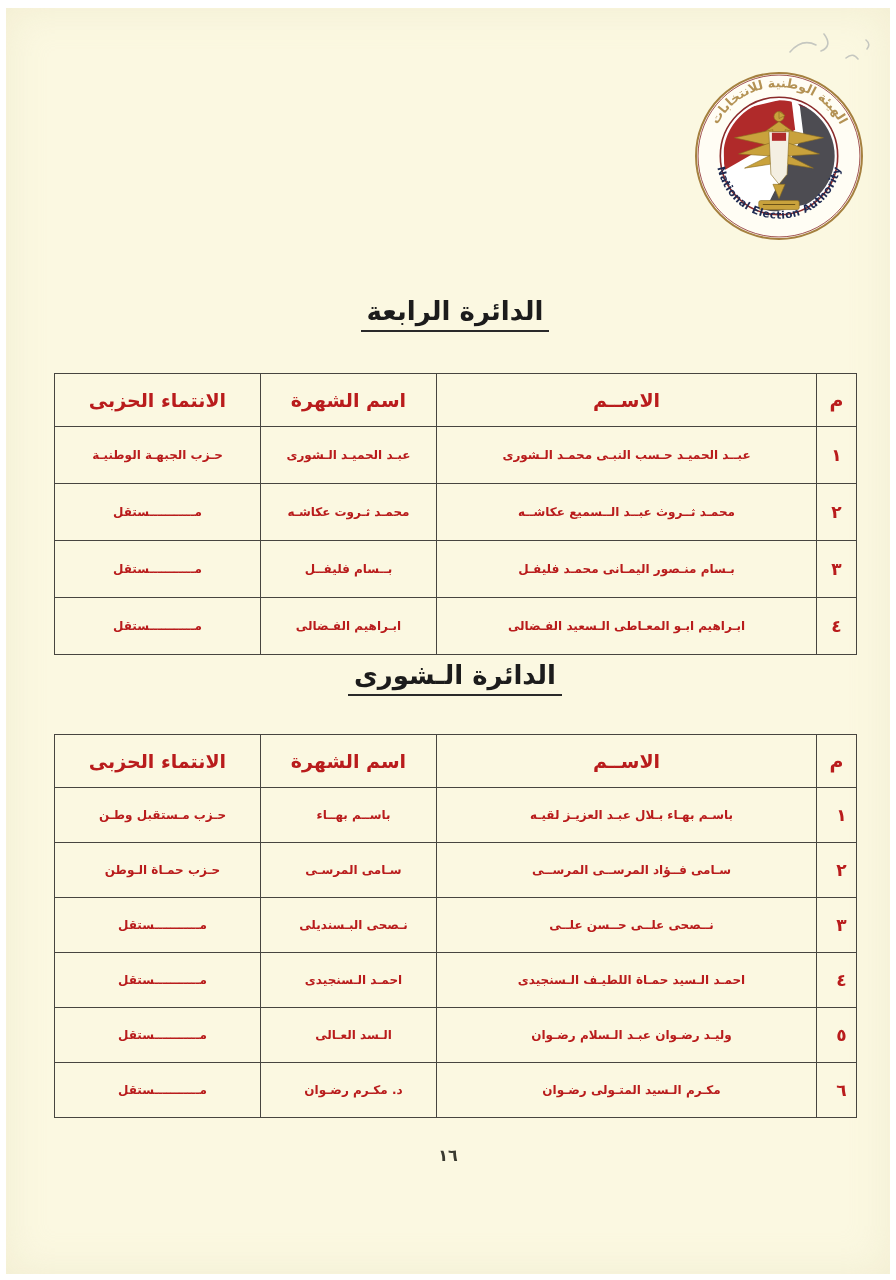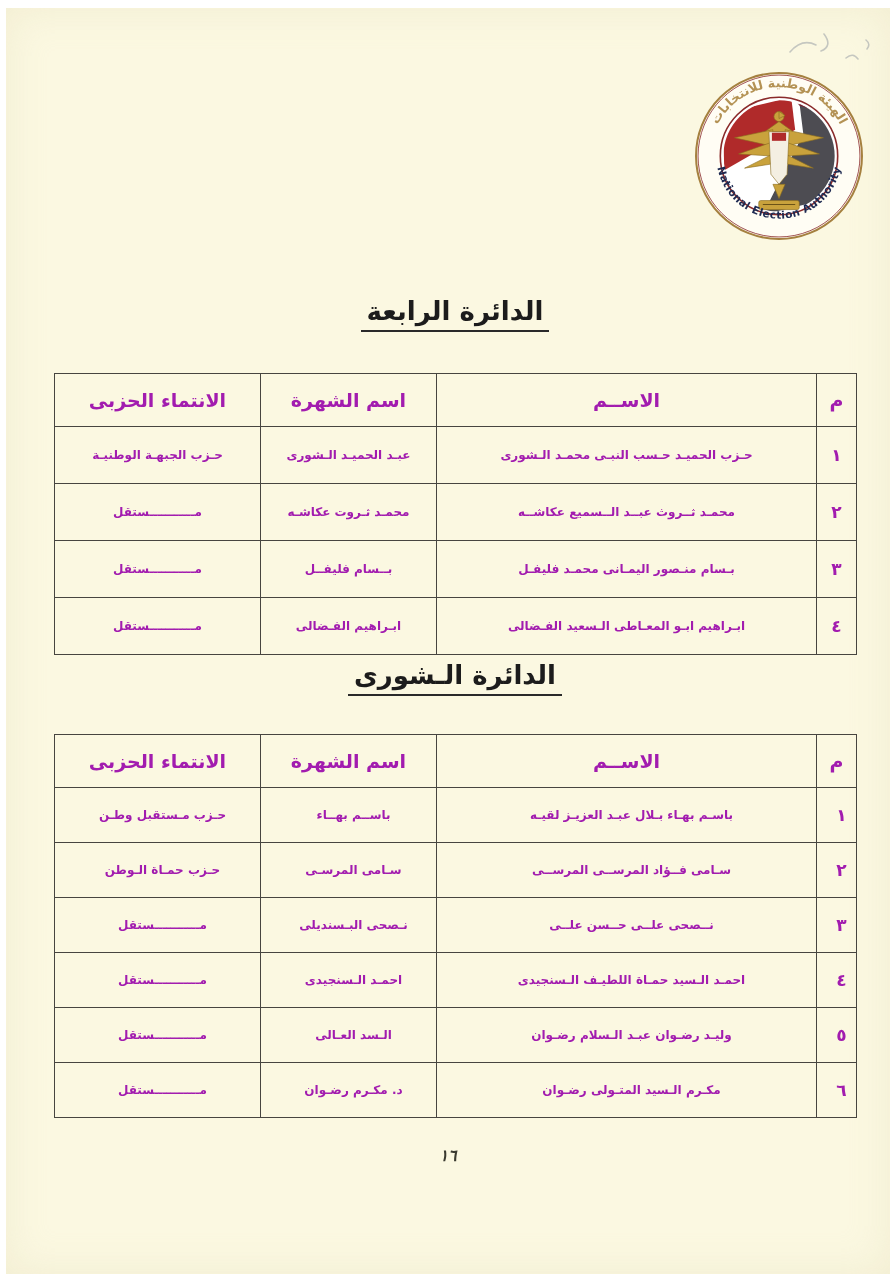--- a/index.html
+++ b/index.html
@@ -31,38 +31,38 @@
   table.roster {
     position:absolute; left:48px; width:802px;
     border-collapse:collapse; table-layout:fixed;
     direction:rtl;
   }
   #table-1 { top:365px; }
   #table-2 { top:726px; }
   .roster th, .roster td {
     border:1.6px solid #474540;
     text-align:center; vertical-align:middle;
-    color:#a21caf; font-weight:bold;
+    color:#b91c1c; font-weight:bold;
     padding:2px 4px;
     overflow:hidden; white-space:nowrap;
   }
   .roster th { height:48px; font-size:19px; }
   #table-1 td { height:52px; }
   #table-2 td { height:50px;padding-left:14px; }
   .roster td { font-size:12px; }
   .roster td.num-cell { font-size:17px; }
   .col-num   { width:40px; }
   .col-name  { width:380px; }
   .col-shohra{ width:176px; }
   .col-party { width:206px; }
 
   .page-number {
     position:absolute; left:0; top:1138px; width:100%;
     text-align:center; font-size:16px; letter-spacing:3px;
-    color:#3a3a30; font-weight:bold;font-style:italic;
+    color:#3a3a30; font-weight:bold;
   }
 </style>
 </head>
 <body>
 
 <div class="paper">
 
   <svg class="scribble" viewBox="0 0 110 62">
     <path d="M14,34 q12,-14 26,-7 M48,16 q9,12 -3,17 M70,40 q7,-6 12,1 M90,22 q5,4 1,9" stroke="#9aa0a6" stroke-width="1.6" fill="none" stroke-linecap="round"></path>
   </svg>
@@ -127,21 +127,21 @@
     </colgroup>
     <tbody>
         <tr>
       <th>م</th>
       <th>الاســم</th>
       <th>اسم الشهرة</th>
       <th>الانتماء الحزبى</th>
     </tr>
     <tr>
       <td class="num-cell">١</td>
-      <td>حـزب الحميـد حـسب النبـى محمـد الـشورى</td>
+      <td>عبــد الحميـد حـسب النبـى محمـد الـشورى</td>
       <td>عبـد الحميـد الـشورى</td>
       <td>حـزب الجبهـة الوطنيـة</td>
     </tr>
     <tr>
       <td class="num-cell">٢</td>
       <td>محمـد ثــروث عبــد الــسميع عكاشــه</td>
       <td>محمـد ثـروت عكاشـه</td>
       <td>مـــــــــــستقل</td>
     </tr>
     <tr>

